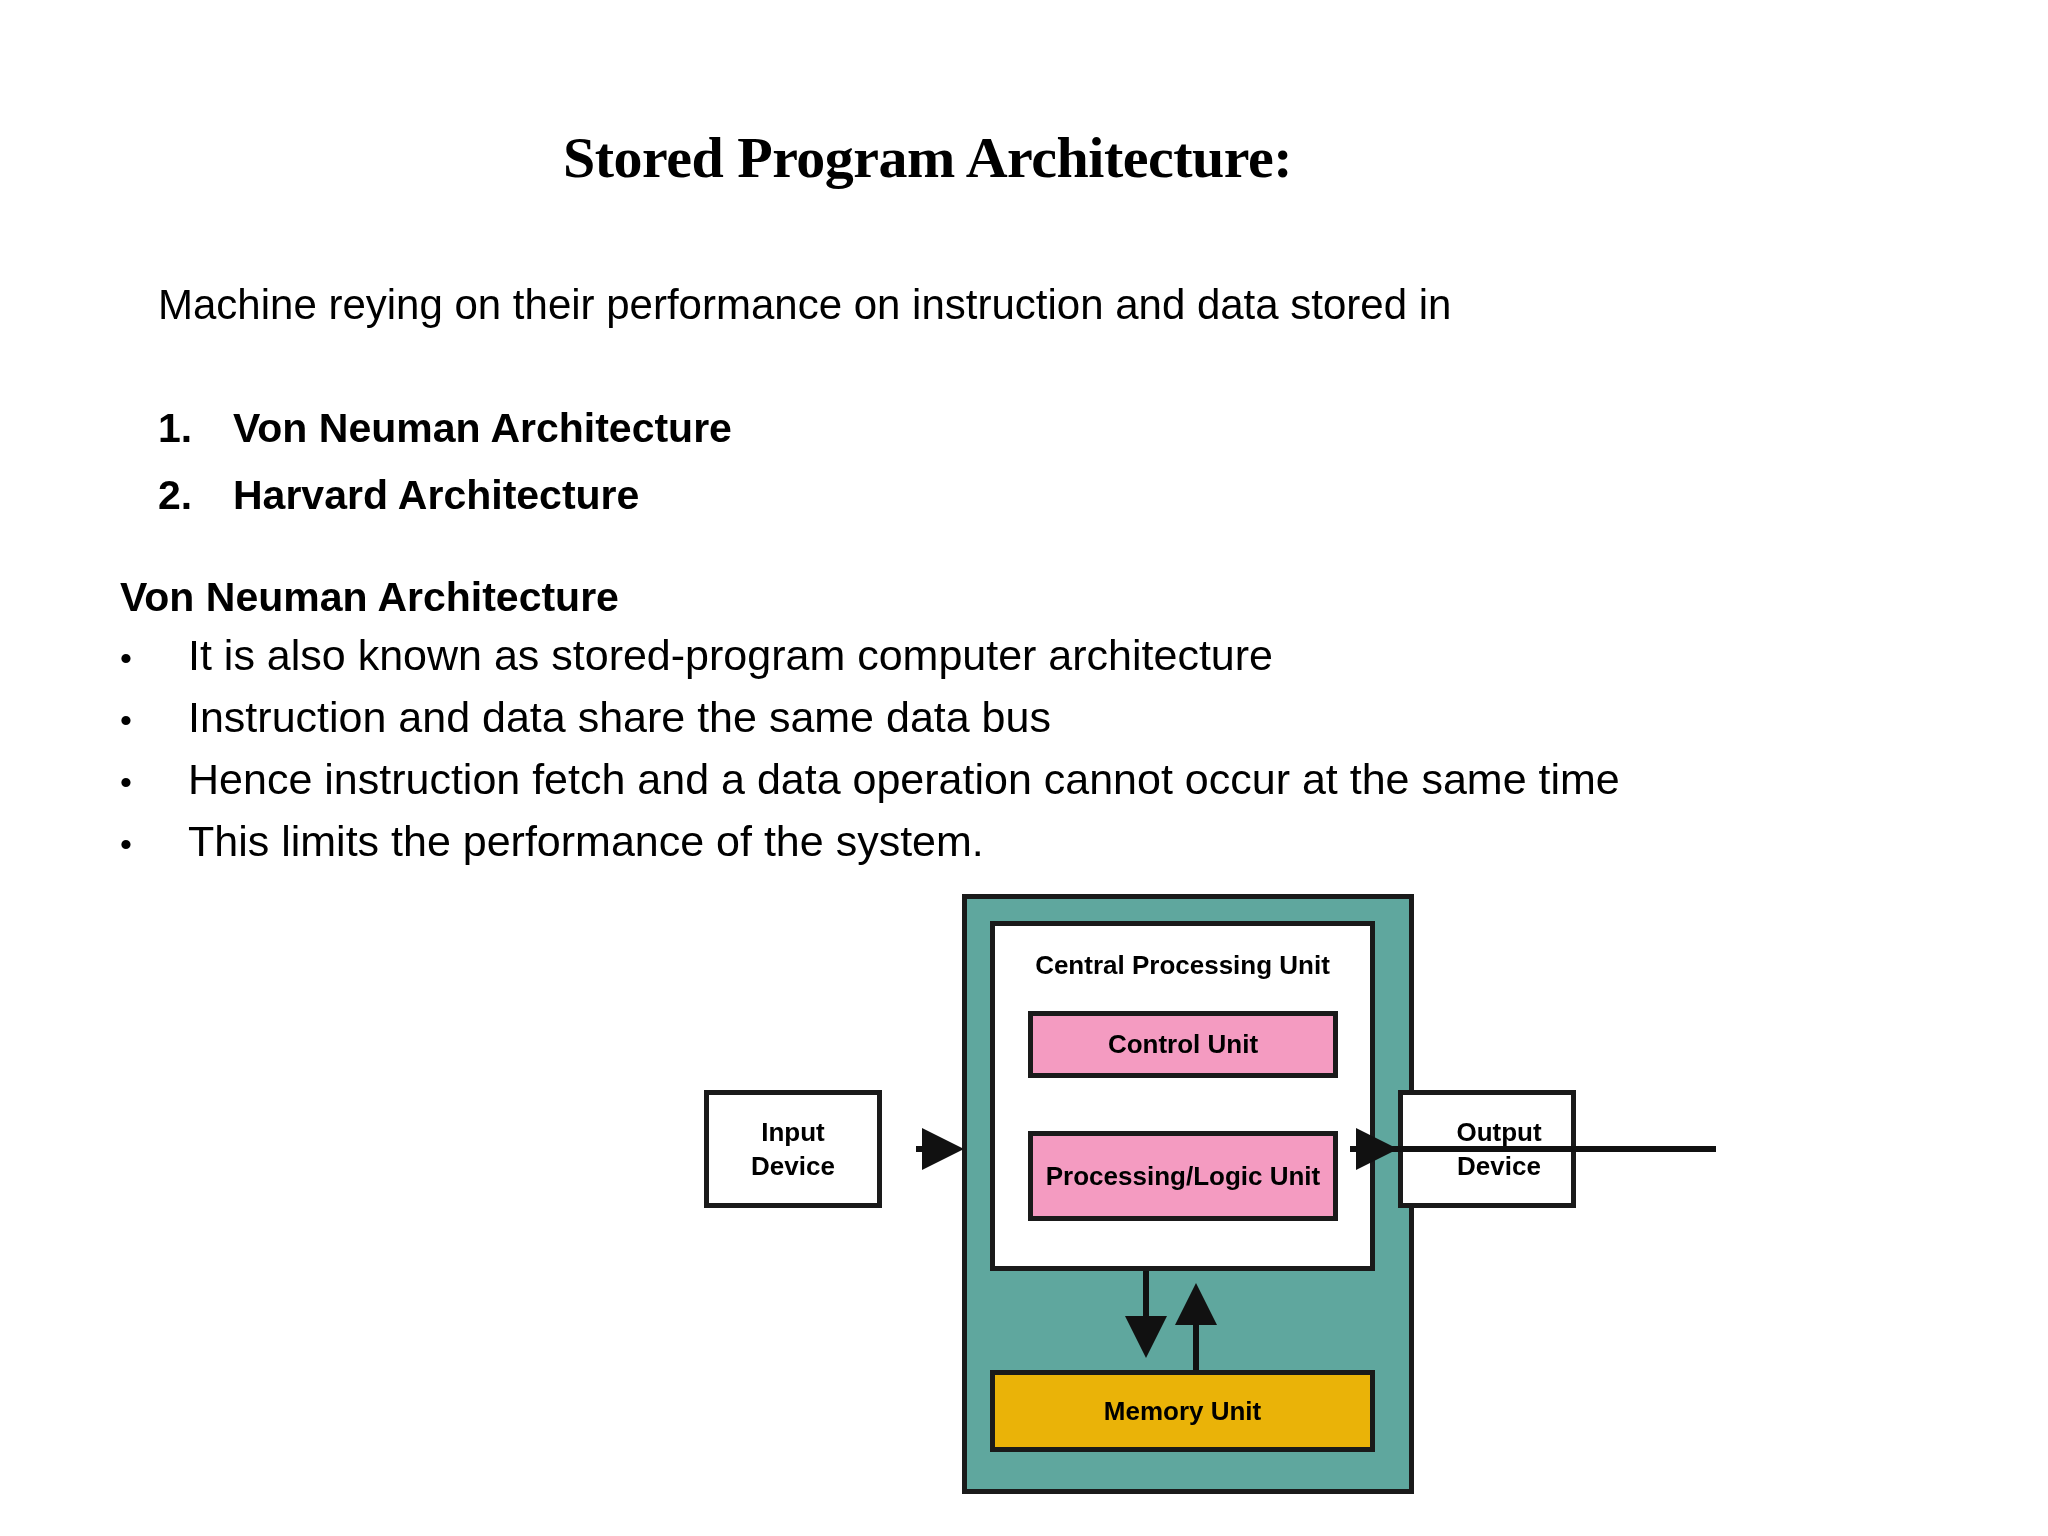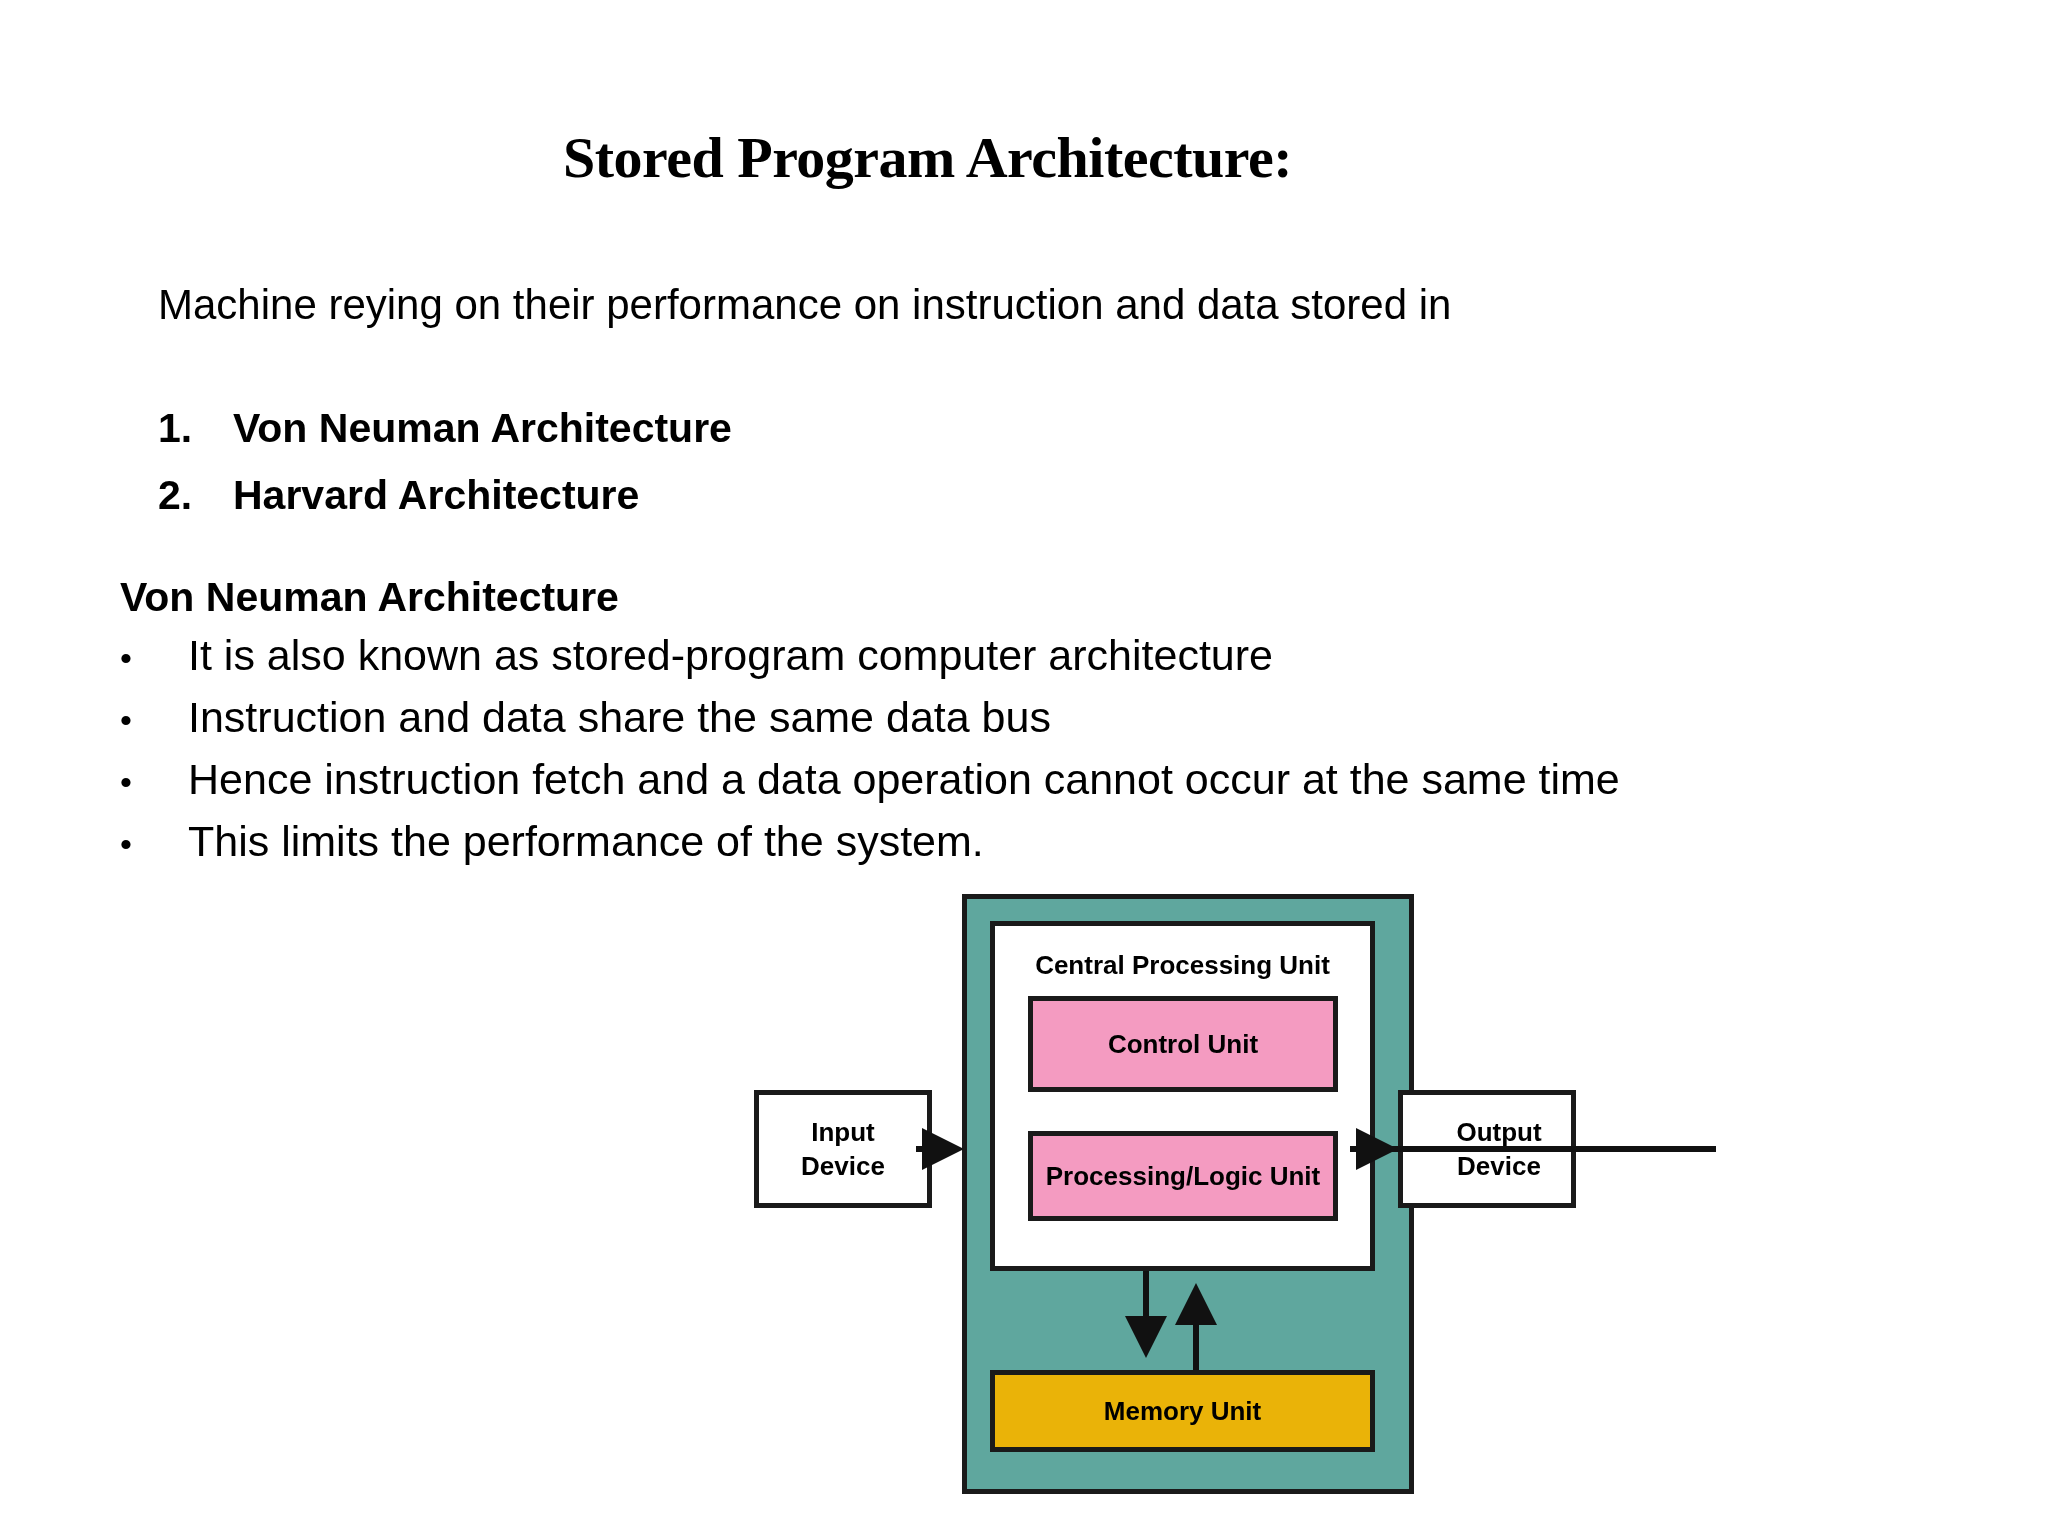--- a/index.html
+++ b/index.html
@@ -138,21 +138,21 @@
     background: #F49BC1;
     border: 5px solid #1a1a1a;
     box-sizing: border-box;
     display: flex;
     align-items: center;
     justify-content: center;
     font-weight: bold;
     font-size: 26px;
     white-space: nowrap;
   }
-  .pink-control { top: 70px; height: 96px; }
+  .pink-control { top: 85px; height: 67px; }
   .pink-alu { top: 205px; height: 90px; }
 
   .mem-box {
     position: absolute;
     left: 990px;
     top: 1370px;
     width: 385px;
     height: 82px;
     background: #eab308;
     border: 5px solid #1a1a1a;
@@ -174,21 +174,21 @@
     box-sizing: border-box;
     display: flex;
     flex-direction: column;
     align-items: center;
     justify-content: center;
     font-weight: bold;
     font-size: 26px;
     line-height: 1.32;
     white-space: nowrap;
   }
-  .input-box  { left: 754px;  top: 1090px; align-items: center; }
+  .input-box  { left: 704px;  top: 1090px; align-items: center; }
   .output-box { left: 1398px; top: 1090px; }
 
   .arrow-svg {
     position: absolute;
     left: 0; top: 0;
     width: 2048px;
     height: 1536px;
     pointer-events: none;
     overflow: visible;
   }

